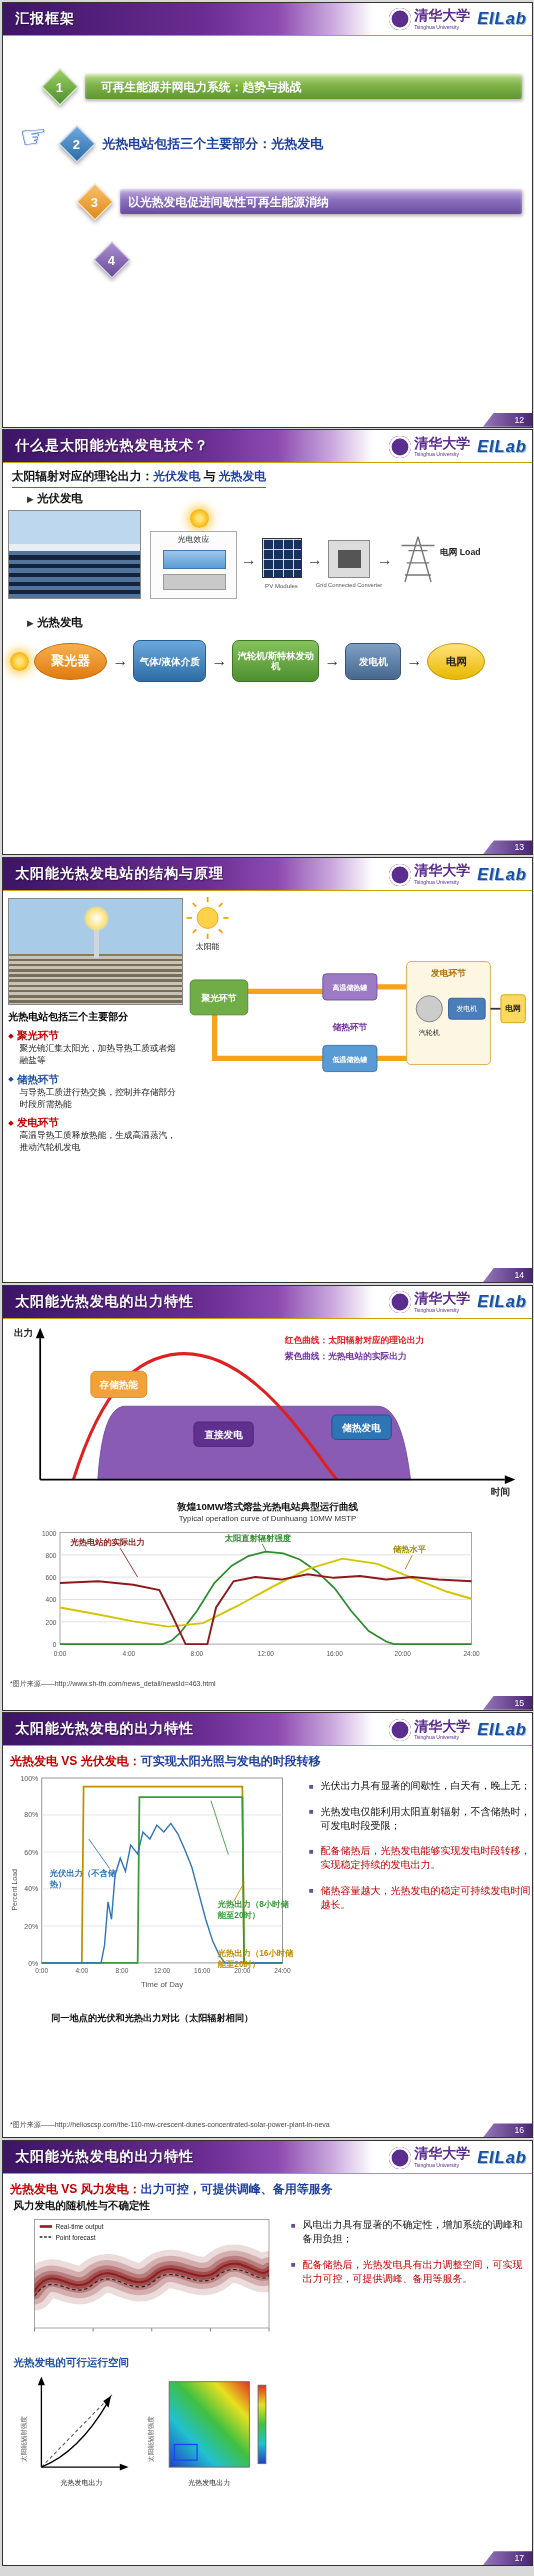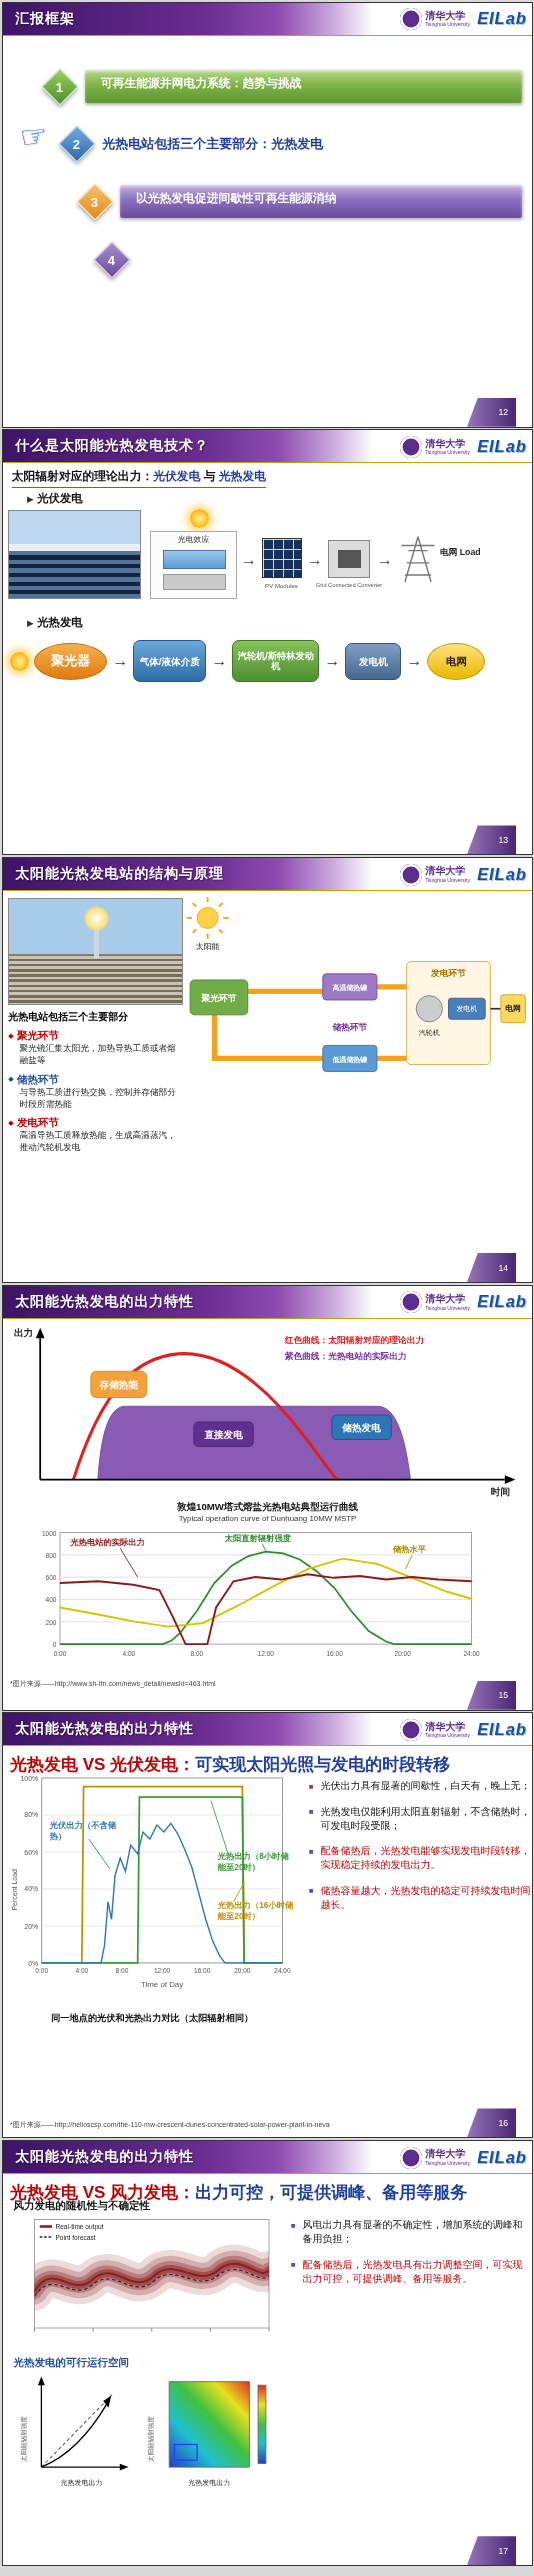--- a/index.html
+++ b/index.html
@@ -11,45 +11,45 @@
   
   .hdr { position:relative; height:33px;
          background:linear-gradient(90deg,#3d1466 0%,#6a2d91 38%,#8d4bb0 52%,#c9a6dd 62%,#ffffff 70%);
          border-bottom:1.7px solid #c8a200; }
   .hdr-title { position:absolute; left:12.2px; top:7px; color:#fff; font-size:14px; font-weight:bold;
                letter-spacing:0.9px; text-shadow:0.9px 0.9px 1.7px rgba(0,0,0,.45); }
   .hdr-logos { position:absolute; right:5.2px; top:3.5px; height:26px; display:flex; align-items:center; gap:7px; }
   .thu { display:flex; align-items:center; gap:3.5px; }
   .thu-seal { width:22px; height:22px; border-radius:50%; background:#5b2d8e;
               box-shadow:inset 0 0 0 2.6px #fff, inset 0 0 0 4.4px #5b2d8e; }
-  .thu-cn { display:block; color:#5b2d8e; font-weight:bold; font-size:10px;
+  .thu-cn { display:block; color:#5b2d8e; font-weight:bold; font-size:14px;
             font-family:"Liberation Serif","DejaVu Serif",serif; line-height:1.05; }
   .thu-en { display:block; color:#5b2d8e; font-size:5.2px; }
   .eilab { font-size:16.6px; font-weight:bold; font-style:italic; color:#1a4fa0;
            text-shadow:0.9px 0.9px 0 #9cc0ea; letter-spacing:0.9px; }
-  .pagenum { position:absolute; right:16px; bottom:0; height:29px; min-width:49px;
+  .pagenum { position:absolute; right:0; bottom:0; height:14px; min-width:49px;
              background:linear-gradient(90deg,#9577b8,#4a2574);
              clip-path:polygon(22% 0,100% 0,100% 100%,0 100%);
              color:#fff; font-size:8.7px; display:flex; align-items:center; justify-content:flex-end;
              padding:0 7.9px 0 15.7px; }
   .body { position:absolute; left:0; right:0; top:35px; bottom:0; overflow:hidden; }
   
   .s12-row { position:absolute; display:flex; align-items:center; gap:12.2px; height:38px; }
   .diamond { width:26px; height:26px; transform:rotate(45deg); display:flex; align-items:center;
              justify-content:center; border:1.7px solid rgba(255,255,255,.75);
              box-shadow:1.7px 1.7px 4.4px rgba(0,0,0,.35); flex:0 0 26px; }
   .diamond span { transform:rotate(-45deg); color:#fff; font-weight:bold; font-size:13px; }
   .dg { background:linear-gradient(135deg,#9ccf5e,#4e8f2f); }
   .db { background:linear-gradient(135deg,#6fa8e0,#2e6da4); }
   .do { background:linear-gradient(135deg,#f7c064,#e08a1e); }
   .dp { background:linear-gradient(135deg,#a98fd0,#6a4b9a); }
-  .bar { height:33px; line-height:26px; border-radius:2.6px; padding-left:15.7px; font-size:11.8px;
+  .bar { height:25px; line-height:26px; border-radius:2.6px; padding-left:15.7px; font-size:11.8px;
          font-weight:bold; box-shadow:inset 0 1.7px 2.6px rgba(255,255,255,.5), 0.9px 1.7px 3.5px rgba(0,0,0,.3); }
   .bar-green { background:linear-gradient(180deg,#b8d98a,#7fb347 45%,#5e9632); color:#fff; }
-  .bar-purple { background:linear-gradient(180deg,#c4b0dc,#8a6fc0 45%,#6a4b9a); color:#fff; }
+  .bar-purple { background:linear-gradient(180deg,#c4b0dc,#8a6fc0 45%,#6a4b9a); color:#fff;padding-left:8px; }
   .bar-green-dark { background:linear-gradient(180deg,#b8d98a,#7fb347 45%,#5e9632); color:#1c2f10; }
   .item2-text { font-size:13px; font-weight:bold; color:#1f3f9e; }
   .pointer { position:absolute; left:-44px; top:-7px; font-size:31px; color:#3a66c0;
              text-shadow:0.9px 0.9px 0.9px #b9cdf0; transform:rotate(-8deg); }
   
   .s13-subtitle { position:absolute; left:8.7px; top:3.5px; font-size:11.8px; font-weight:bold;
                   border-bottom:1.7px solid #e03030; padding-bottom:1.7px; }
   .c-black { color:#111; } .c-blue { color:#1f3f9e; }
   .sec-bullet { position:absolute; left:24px; font-size:11.4px; font-weight:bold; color:#111; }
   .tri { font-size:8.7px; margin-right:3.5px; color:#333; }
@@ -117,24 +117,24 @@
   
   svg text { font-family:"Liberation Sans","DejaVu Sans",sans-serif; }
   .t7 { font-size:7.5px; } .t8 { font-size:8px; } .t9 { font-size:9px; } .t95 { font-size:9.5px; }
   .t10 { font-size:10px; } .t11 { font-size:11px; }
   .w { fill:#fff; } .b { font-weight:bold; } .dk { fill:#222; } .gy { fill:#555; }
   .s15-cap-cn { position:absolute; left:0; top:180px; width:100%; text-align:center;
                 font-size:9.6px; font-weight:bold; color:#111; }
   .s15-cap-en { position:absolute; left:0; top:193px; width:100%; text-align:center;
                 font-size:7.9px; color:#333; }
   .src { position:absolute; left:7px; font-size:7px; color:#444; }
-  .headline { position:absolute; left:7px; top:4.4px; font-size:17px; font-weight:bold; }
+  .headline { position:absolute; left:7px; top:4.4px; font-size:12px; font-weight:bold; }
   .hl-red { color:#c00000; } .hl-blue { color:#1f3f9e; }
   .chart-wrap { position:absolute; }
-  .ann { position:absolute; font-weight:bold; line-height:1.25; font-size:8.3px; }
+  .ann { position:absolute; font-weight:bold; line-height:1.25; font-size:8.3px;margin-top:48px; }
   .s16-caption { position:absolute; left:1.7px; top:264px; width:295px; text-align:center;
                  font-size:9.2px; font-weight:bold; color:#111; }
   .bullets { position:absolute; }
   .bullet { display:flex; margin-bottom:11.4px; }
   .bullet .bm { flex:0 0 11.4px; color:#6a4b9a; font-size:7.9px; padding-top:2.6px; }
   .bullet .bt { font-size:10px; line-height:1.4; color:#111; }
   .bullet.red .bt { color:#c00000; }
   .wind-cap { position:absolute; left:10.5px; top:23px; font-size:10.5px; font-weight:bold; color:#111; }
   .csp-cap { position:absolute; left:10.5px; top:180px; font-size:10.5px; font-weight:bold; color:#1f4e9e; }
 </style>

